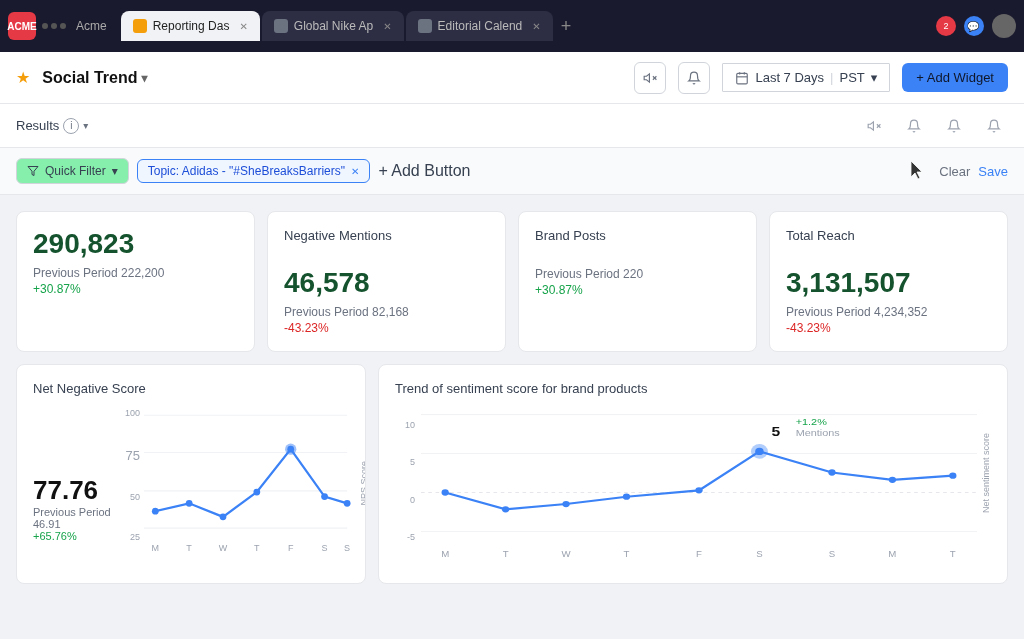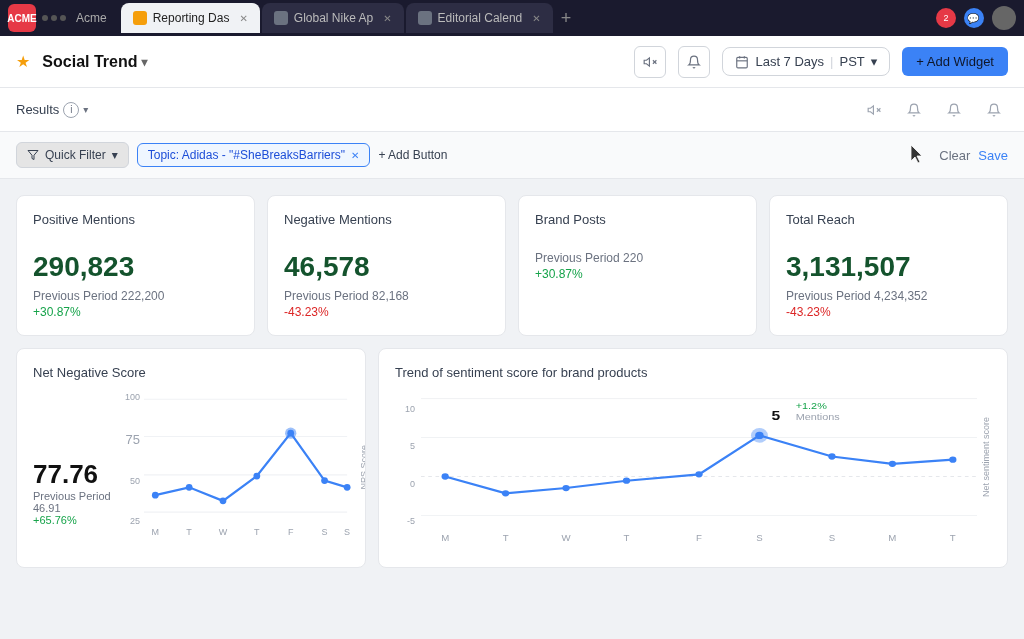--- a/index.html
+++ b/index.html
@@ -1,21 +1,21 @@
 <!DOCTYPE html>
 <html><head>
   <meta charset="utf-8">
   <style>
     * { box-sizing: border-box; margin: 0; padding: 0; }
     body { font-family: -apple-system, BlinkMacSystemFont, 'Segoe UI', sans-serif; background: #f0f2f5; width: 1024px; height: 639px; overflow: hidden; }
 
     
     .browser-chrome {
       background: #1a1a2e;
-      height: 36px;
+      height: 52px;
       display: flex;
       align-items: center;
       padding: 16px 8px;
       gap: 6px;
     }
     .chrome-logo {
       width: 28px; height: 28px;
       background: #e63946;
       border-radius: 6px;
       display: flex; align-items: center; justify-content: center;
@@ -60,21 +60,21 @@
       padding: 0 16px;
       border-bottom: 1px solid #e5e7eb;
       gap: 12px;
     }
     .star-icon { color: #f59e0b; font-size: 16px; cursor: pointer; }
     .dashboard-title { font-size: 16px; font-weight: 600; color: #111; display: flex; align-items: center; gap: 4px; }
     .chevron-down { color: #666; font-size: 12px; }
     .header-spacer { flex: 1; }
     .date-range-btn {
       display: flex; align-items: center; gap: 6px;
-      border: 1px solid #d1d5db; border-radius: 8px;
+      border: 1px solid #d1d5db; border-radius: 1px;
       padding: 6px 12px; font-size: 13px; color: #374151;
       background: white; cursor: pointer;
     }
     .divider-v { color: #d1d5db; }
     .icon-btn {
       width: 32px; height: 32px;
       border: 1px solid #d1d5db; border-radius: 6px;
       display: flex; align-items: center; justify-content: center;
       background: white; cursor: pointer; color: #6b7280; font-size: 14px;
     }
@@ -108,33 +108,33 @@
     .filter-bar {
       background: #f9fafb;
       padding: 10px 16px;
       display: flex; align-items: center; gap: 8px;
       border-bottom: 1px solid #e5e7eb;
     }
     .quick-filter-btn {
       display: flex; align-items: center; gap: 6px;
       border: 1px solid #d1d5db; border-radius: 6px;
       padding: 5px 10px; font-size: 12px; color: #374151;
-      background: #e5e5e5; cursor: pointer;
+      background: #86efac; cursor: pointer;
     }
     .filter-tag {
       display: flex; align-items: center; gap: 6px;
       border: 1px solid #3b82f6; border-radius: 6px;
       padding: 4px 10px; font-size: 12px; color: #1d4ed8;
       background: #eff6ff; cursor: pointer;
     }
     .filter-tag-close { color: #3b82f6; font-size: 10px; cursor: pointer; }
     .add-btn {
       display: flex; align-items: flex-start; gap: 4px;
       border: none; background: none;
-      font-size: 12px; color: #374151; cursor: pointer;
+      font-size: 16px; color: #374151; cursor: pointer;
     }
     .filter-spacer { flex: 1; }
     .clear-btn { font-size: 13px; color: #6b7280; cursor: pointer; background: none; border: none; }
     .save-btn { font-size: 13px; color: #3b82f6; cursor: pointer; background: none; border: none; font-weight: 500; }
 
     
     .main-content {
       padding: 16px;
       background: #f0f2f5;
       overflow: hidden;
@@ -320,21 +320,20 @@
   </div>
   <button class="clear-btn">Clear</button>
   <button class="save-btn">Save</button>
 </div>
 
 <div class="main-content">
 
   <div class="metrics-row">
 
     <div class="metric-card">
-      <div class="metric-title">Positive Mentions</div>
       <div class="metric-value">290,823</div>
       <div class="metric-prev">Previous Period 222,200</div>
       <div class="metric-change positive">+30.87%</div>
     </div>
 
     <div class="metric-card">
       <div class="metric-title">Negative Mentions</div>
       <div class="metric-value">46,578</div>
       <div class="metric-prev">Previous Period 82,168</div>
       <div class="metric-change negative">-43.23%</div>

